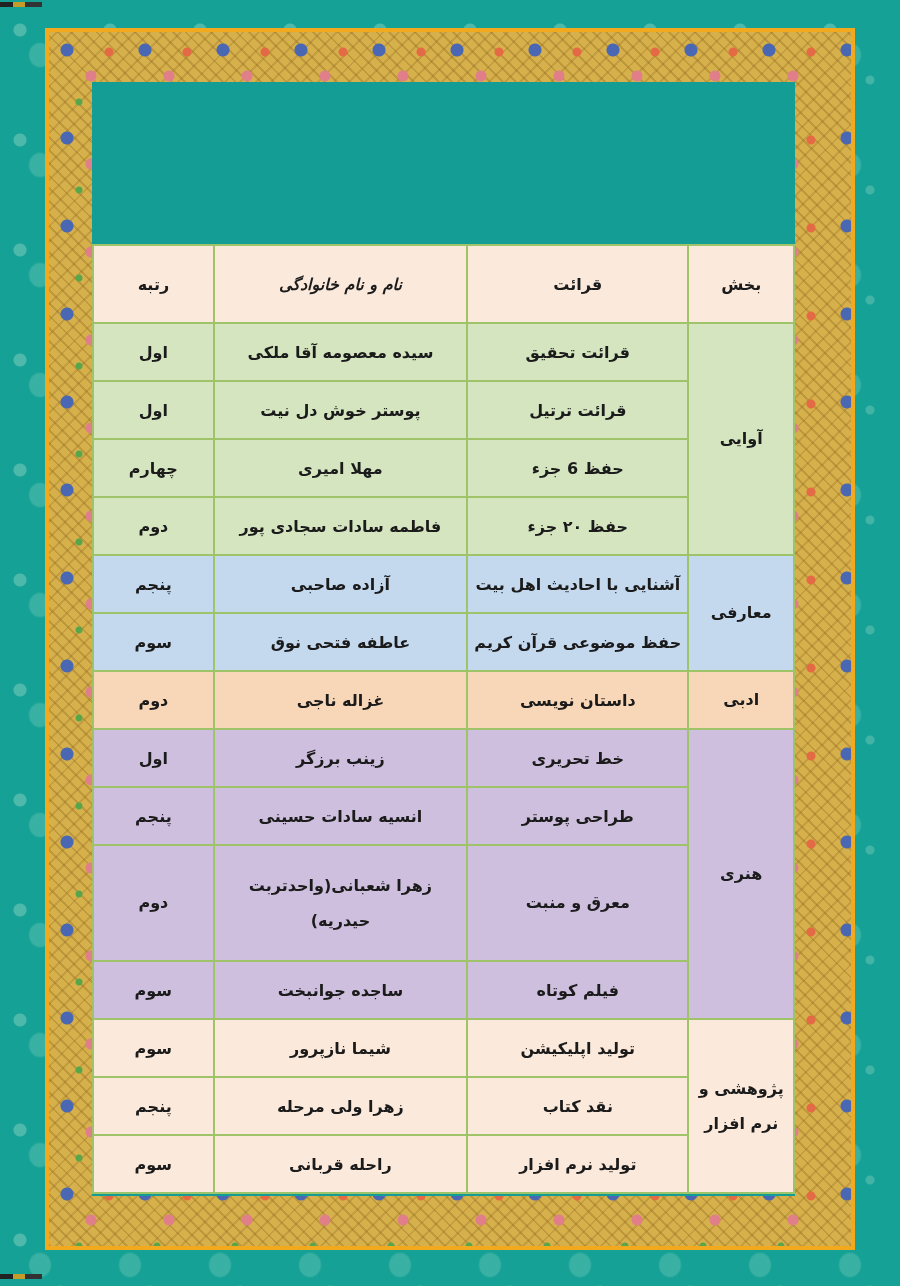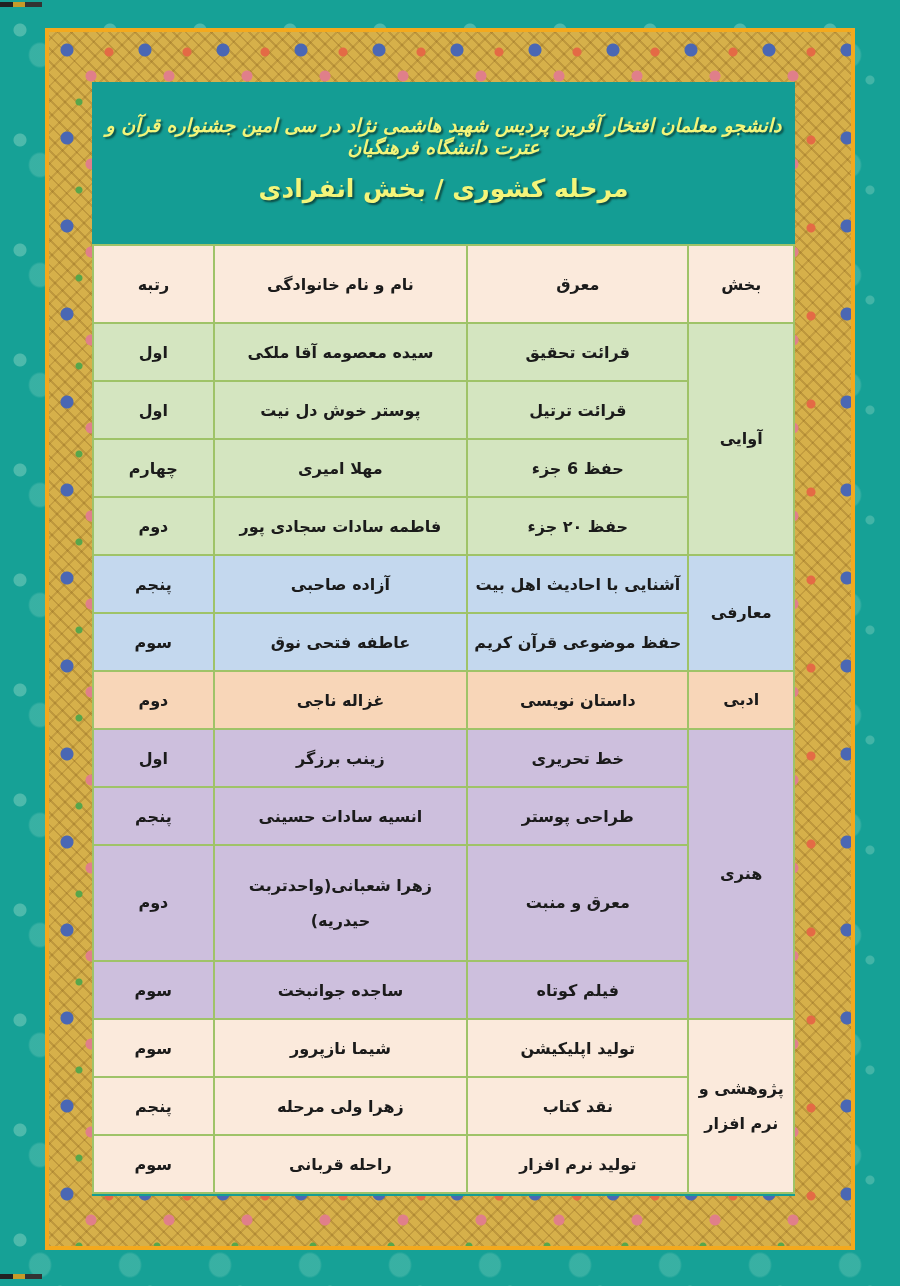--- a/index.html
+++ b/index.html
@@ -68,43 +68,39 @@
     .row-h { height: 58px; }
     .row-tall { height: 116px; line-height: 2.2; }
     .hdr { background: #fbeadc; }
     .g-avayi { background: #d4e5c0; }
     .g-maaref { background: #c4d8ee; }
     .g-adabi { background: #f8d6b8; }
     .g-honari { background: #cdbfdd; }
     .g-pajohesh { background: #fbeadc; }
     .col-section { width: 108px; }
     .col-field { width: 236px; }
-    .col-name { width: 264px; }
+    .col-name { width: 264px; font-style: italic; }
     .col-rank { width: 127px; margin-left: 42px; }
     td.section { line-height: 2.2; margin-left: 36px; }
   </style>
 </head>
 <body>
 
 <div class="watermark top"></div>
 <div class="watermark bottom"></div>
 
 <div class="frame"></div>
 
 <div class="panel">
-  <div class="header">
-    <div class="title-line">دانشجو معلمان افتخار آفرین پردیس شهید هاشمی نژاد در سی امین جشنواره قرآن و عترت دانشگاه فرهنگیان</div>
-    <div class="subtitle">مرحله کشوری / بخش انفرادی</div>
-  </div>
 
   <table class="results">
     <thead>
       <tr class="hdr">
         <th class="col-section">بخش</th>
-        <th class="col-field">معرق</th>
+        <th class="col-field">قرائت</th>
         <th class="col-name">نام و نام خانوادگی</th>
         <th class="col-rank">رتبه</th>
       </tr>
     </thead>
     <tbody>
 
       <tr class="g-avayi row-h">
         <td rowspan="4" class="section">آوایی</td>
         <td>قرائت تحقیق</td>
         <td>سیده معصومه آقا ملکی</td>

